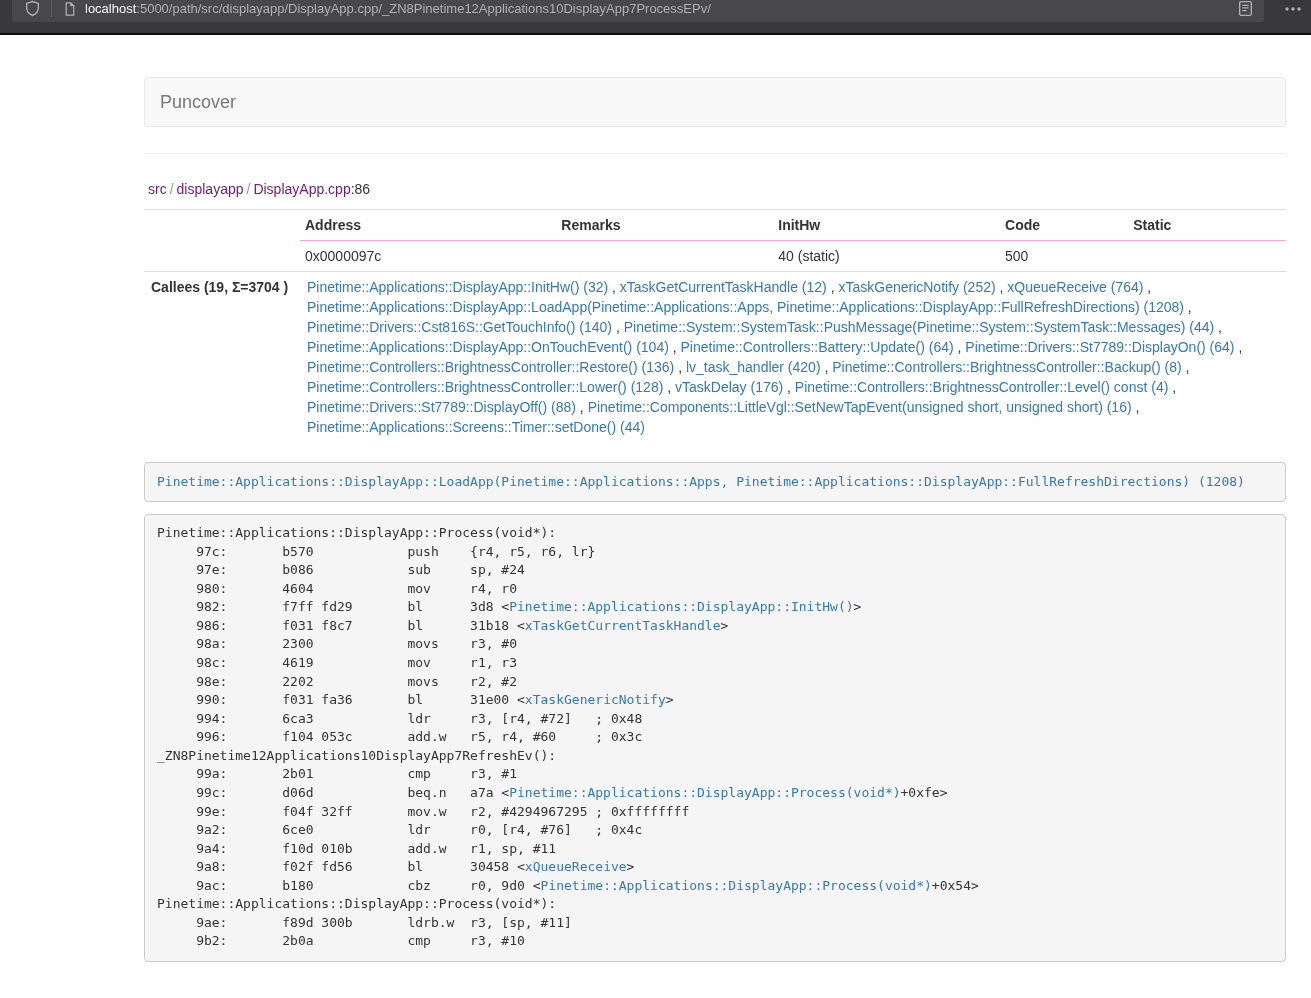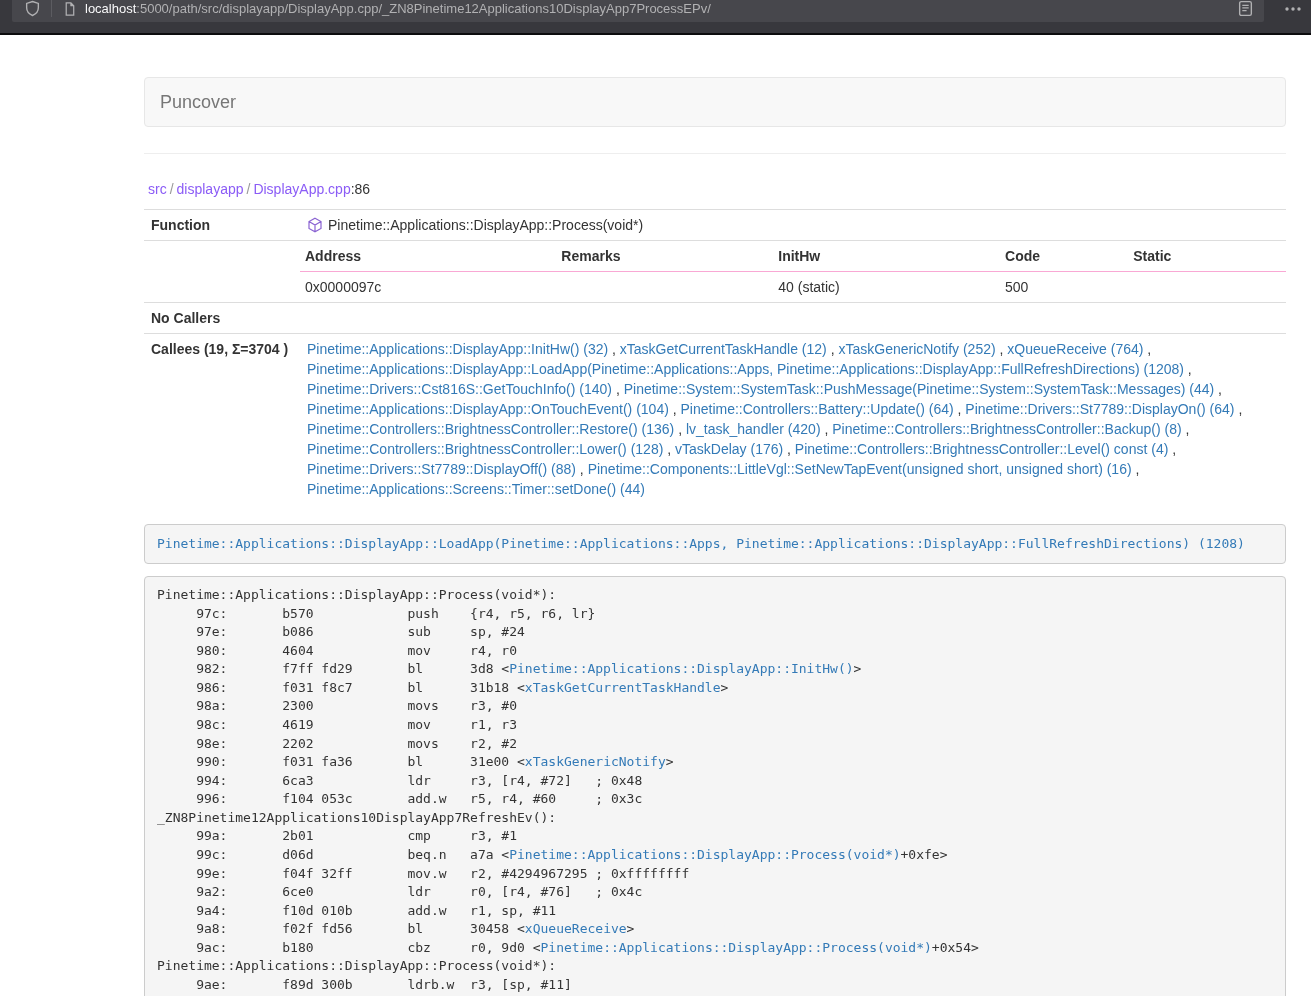--- a/index.html
+++ b/index.html
@@ -47,21 +47,21 @@
     display: flex; align-items: center;
   }
   .brand {
     font-size: 18px; color: #777; text-decoration: none;
     padding: 15px; line-height: 20px;
   }
 
   hr.rule { border: 0; border-top: 1px solid #eee; margin: 26px 0 0 0; }
 
   .breadcrumb { margin: 25px 0 10px 4px; font-size: 14px; line-height: 20px; }
-  .breadcrumb a { color: #8b5cf6; text-decoration: none; }
+  .breadcrumb a { color: #701a75; text-decoration: none; }
   .breadcrumb .sep { color: #999; padding: 0 3px; }
   .breadcrumb .suffix { color: #333; }
 
   a { color: #337ab7; text-decoration: none; }
 
   table.symbols {
     width: 100%; border-collapse: collapse;
     font-size: 14px; line-height: 20px;
     margin: 10px 0 20px 0;
   }
@@ -144,28 +144,20 @@
 
     <hr class="rule">
 
     <div class="breadcrumb">
       <a href="#">src</a><span class="sep">/</span><a href="#">displayapp</a><span class="sep">/</span><a href="#">DisplayApp.cpp</a><span class="suffix">:86</span>
     </div>
 
     <table class="symbols">
       <tbody>
         <tr>
-          <th>Function</th>
-          <td>
-            <svg class="cube" width="16" height="16" viewBox="0 0 16 16">
-                <path d="M8 1.2 L14 4.6 V11.4 L8 14.8 L2 11.4 V4.6 Z M2 4.6 L8 8 L14 4.6 M8 8 V14.8" fill="none" stroke="#8a63d2" stroke-width="1.2"></path>
-              </svg><span class="sym-name">Pinetime::Applications::DisplayApp::Process(void*)</span>
-          </td>
-        </tr>
-        <tr>
           <td></td>
           <td class="inner-wrap">
             <table class="inner">
               <tbody>
                 <tr>
                   <th class="col-address">Address</th>
                   <th class="col-remarks">Remarks</th>
                   <th class="col-stack">InitHw</th>
                   <th class="col-code">Code</th>
                   <th class="col-static">Static</th>
@@ -173,24 +165,20 @@
                 <tr>
                   <td>0x0000097c</td>
                   <td></td>
                   <td>40 (static)</td>
                   <td>500</td>
                   <td></td>
                 </tr>
               </tbody>
             </table>
           </td>
-        </tr>
-        <tr>
-          <th>No Callers</th>
-          <td></td>
         </tr>
         <tr>
           <th>Callees (19, Σ=3704 )</th>
           <td class="callees"><a href="#">Pinetime::Applications::DisplayApp::InitHw() (32)</a><span class="sep-comma"> , </span><a href="#">xTaskGetCurrentTaskHandle (12)</a><span class="sep-comma"> , </span><a href="#">xTaskGenericNotify (252)</a><span class="sep-comma"> , </span><a href="#">xQueueReceive (764)</a><span class="sep-comma"> , </span><a href="#">Pinetime::Applications::DisplayApp::LoadApp(Pinetime::Applications::Apps, Pinetime::Applications::DisplayApp::FullRefreshDirections) (1208)</a><span class="sep-comma"> , </span><a href="#">Pinetime::Drivers::Cst816S::GetTouchInfo() (140)</a><span class="sep-comma"> , </span><a href="#">Pinetime::System::SystemTask::PushMessage(Pinetime::System::SystemTask::Messages) (44)</a><span class="sep-comma"> , </span><a href="#">Pinetime::Applications::DisplayApp::OnTouchEvent() (104)</a><span class="sep-comma"> , </span><a href="#">Pinetime::Controllers::Battery::Update() (64)</a><span class="sep-comma"> , </span><a href="#">Pinetime::Drivers::St7789::DisplayOn() (64)</a><span class="sep-comma"> , </span><a href="#">Pinetime::Controllers::BrightnessController::Restore() (136)</a><span class="sep-comma"> , </span><a href="#">lv_task_handler (420)</a><span class="sep-comma"> , </span><a href="#">Pinetime::Controllers::BrightnessController::Backup() (8)</a><span class="sep-comma"> , </span><a href="#">Pinetime::Controllers::BrightnessController::Lower() (128)</a><span class="sep-comma"> , </span><a href="#">vTaskDelay (176)</a><span class="sep-comma"> , </span><a href="#">Pinetime::Controllers::BrightnessController::Level() const (4)</a><span class="sep-comma"> , </span><a href="#">Pinetime::Drivers::St7789::DisplayOff() (88)</a><span class="sep-comma"> , </span><a href="#">Pinetime::Components::LittleVgl::SetNewTapEvent(unsigned short, unsigned short) (16)</a><span class="sep-comma"> , </span><a href="#">Pinetime::Applications::Screens::Timer::setDone() (44)</a></td>
         </tr>
       </tbody>
     </table>
 
     <pre class="codebox snippet"><a href="#">Pinetime::Applications::DisplayApp::LoadApp(Pinetime::Applications::Apps, Pinetime::Applications::DisplayApp::FullRefreshDirections) (1208)</a></pre>
 

